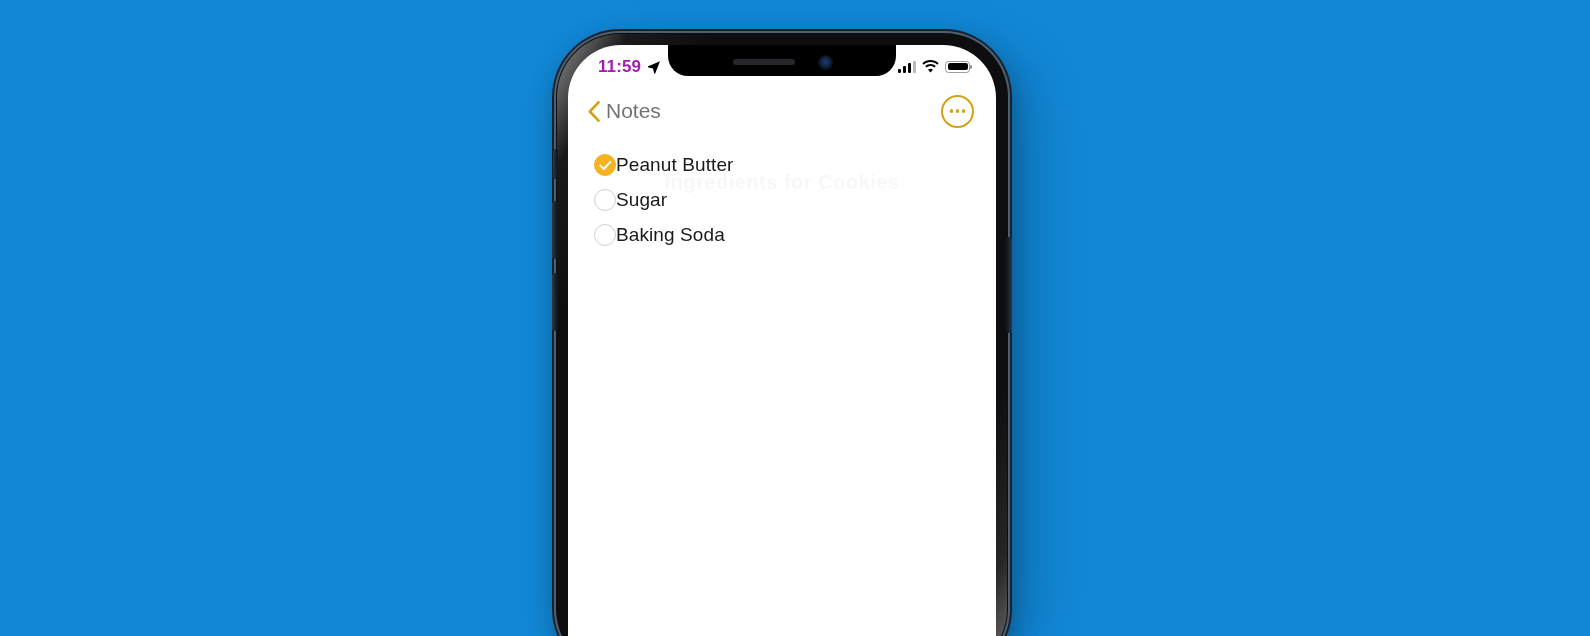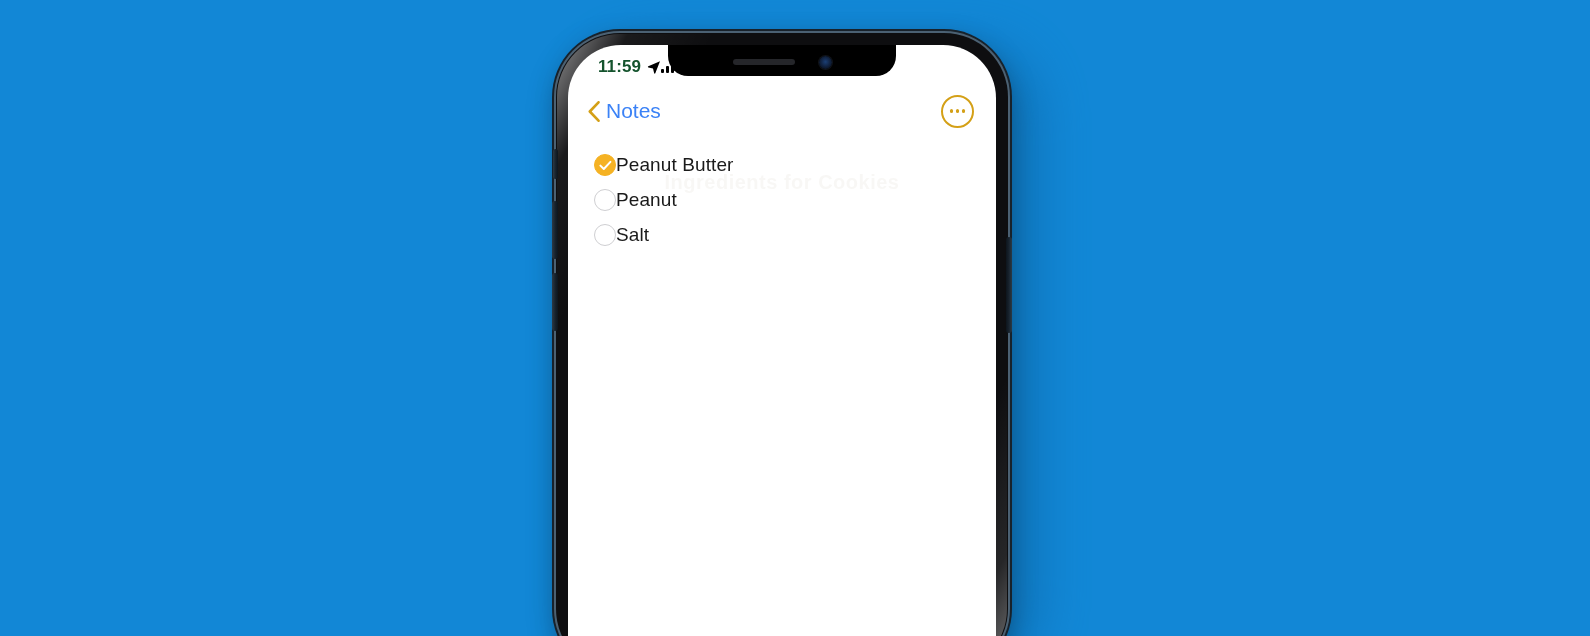--- a/index.html
+++ b/index.html
@@ -123,24 +123,24 @@
   }
 
   
   #status-bar {
     position: absolute;
     left: 0; right: 0; top: 0;
     height: 40px;
     z-index: 5;
     display: flex;
     align-items: center;
-    justify-content: flex-start;
+    justify-content: space-between;
     padding: 0 26px 0 30px;
     box-sizing: border-box;
-    color: #14532d;
+    color: #a21caf;
   }
   #status-left {
     display: flex;
     align-items: center;
     gap: 6px;
     font-size: 17px;
     font-weight: bold;
     letter-spacing: .1px;
     margin-top: 3px;
   }
@@ -195,21 +195,21 @@
     align-items: center;
     justify-content: space-between;
     padding: 0 22px 0 20px;
     box-sizing: border-box;
     z-index: 4;
   }
   #back-button {
     display: flex;
     align-items: center;
     gap: 6px;
-    color: #3b82f6;
+    color: #737373;
     font-size: 21px;
     cursor: pointer;
   }
   #more-button {
     width: 29px; height: 29px;
     border: 2px solid #d4a017;
     border-radius: 50%;
     display: flex;
     align-items: center;
     justify-content: center;
@@ -336,22 +336,22 @@
         <div class="check-row checked">
           <div class="check-circle">
             <svg class="check-mark" width="13" height="13" viewBox="0 0 13 13">
               <path d="M1.4 6.6 4.8 10 11.4 2.9" fill="none" stroke="#fff" stroke-width="2" stroke-linecap="round" stroke-linejoin="round"></path>
             </svg>
           </div>
           <span class="item-label">Peanut Butter</span>
         </div>
         <div class="check-row">
           <div class="check-circle"></div>
-          <span class="item-label">Peanut</span>
+          <span class="item-label">Sugar</span>
         </div>
         <div class="check-row">
           <div class="check-circle"></div>
-          <span class="item-label">Salt</span>
+          <span class="item-label">Baking Soda</span>
         </div>
       </div>
 
   </div>
 </div>
 
 </body></html>

